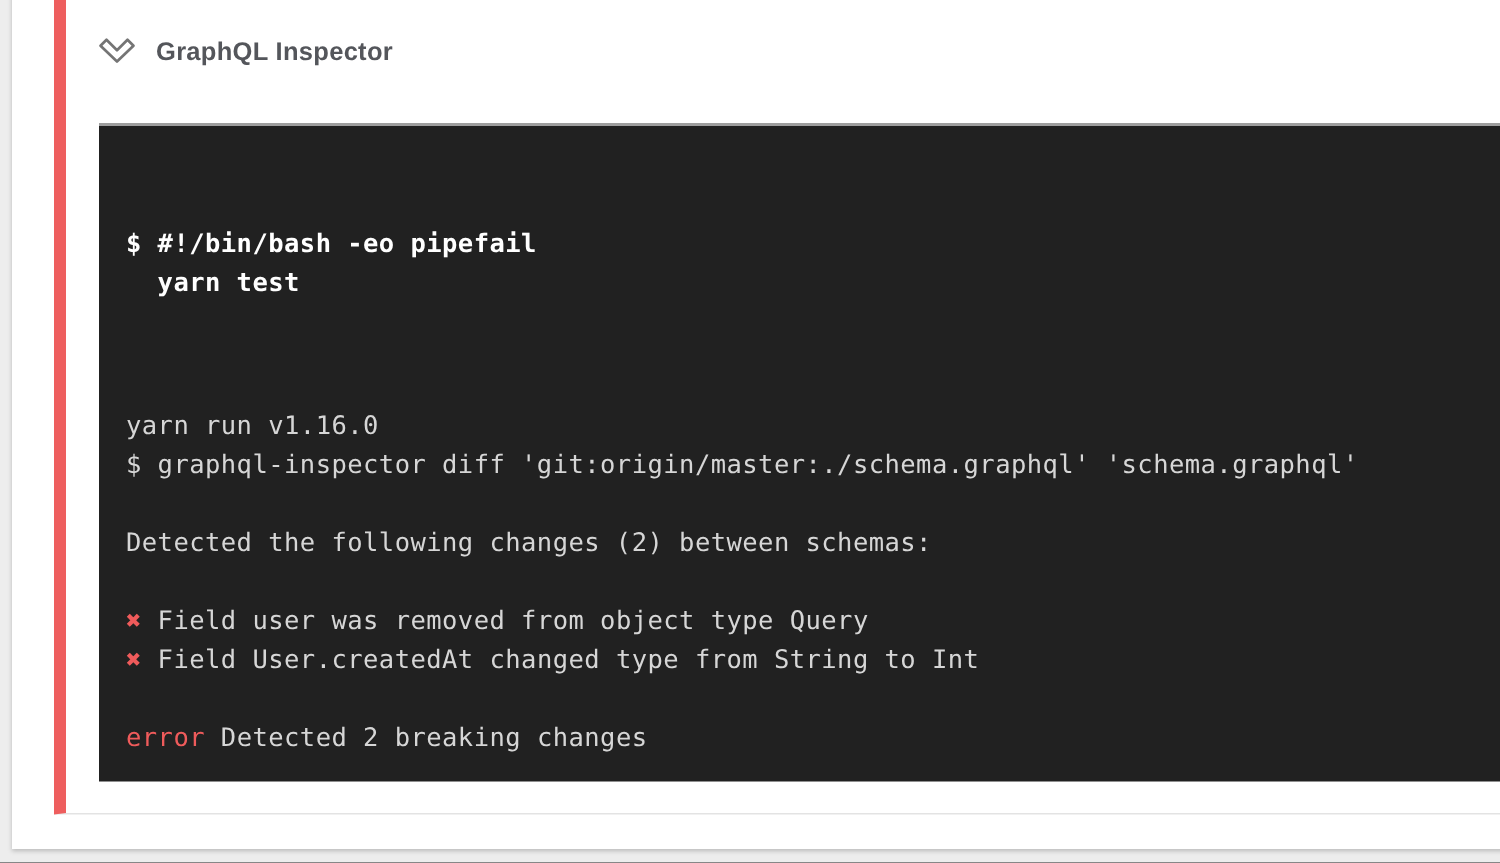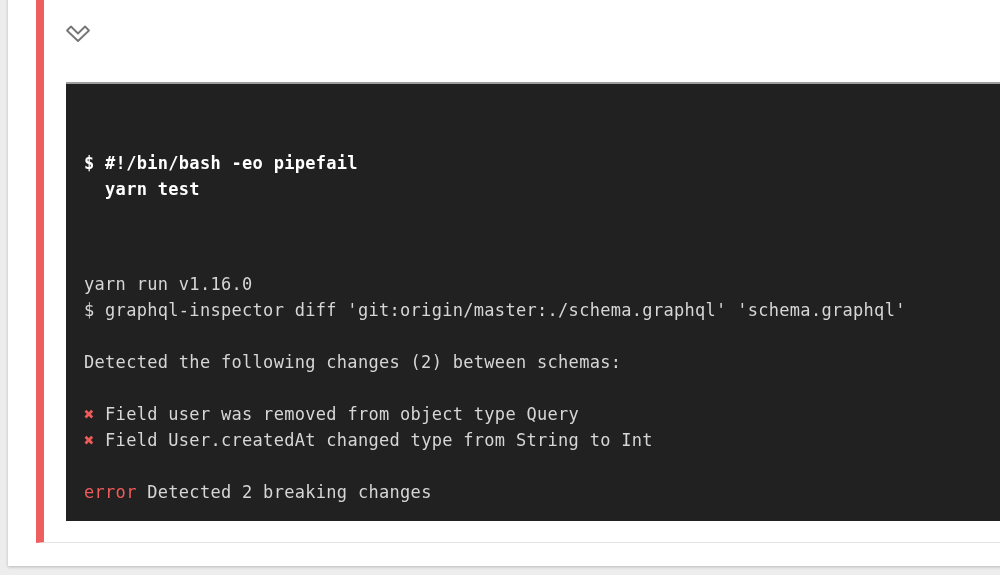--- a/index.html
+++ b/index.html
@@ -59,20 +59,21 @@
 </style>
 </head>
 <body>
 
 <div class="card">
   <div class="step">
     <div class="step-header">
       <svg class="collapse-icon" width="26" height="22" viewBox="0 0 26 22">
         <path d="M2 6.5 L13 17 L24 6.5 L20 2.5 L13 9.5 L6 2.5 Z" fill="none" stroke="#757575" stroke-width="1.8" stroke-linejoin="round"></path>
       </svg>
+      <span class="step-title">GraphQL Inspector</span>
     </div>
 
     <div class="terminal">
       <div class="term-command" id="term-command"><div class="term-line">$ #!/bin/bash -eo pipefail</div><div class="term-line">  yarn test</div></div>
       <div class="term-output" id="term-output"><div class="term-line"><span class="seg-plain">yarn run v1.16.0</span></div><div class="term-line"><span class="seg-plain">$ graphql-inspector diff 'git:origin/master:./schema.graphql' 'schema.graphql'</span></div><div class="term-line">&nbsp;</div><div class="term-line"><span class="seg-plain">Detected the following changes (2) between schemas:</span></div><div class="term-line">&nbsp;</div><div class="term-line"><span class="seg-red">✖</span><span class="seg-plain"> Field user was removed from object type Query</span></div><div class="term-line"><span class="seg-red">✖</span><span class="seg-plain"> Field User.createdAt changed type from String to Int</span></div><div class="term-line">&nbsp;</div><div class="term-line"><span class="seg-red">error</span><span class="seg-plain"> Detected 2 breaking changes</span></div><div class="term-line">&nbsp;</div></div>
     </div>
   </div>
 </div>
 
 </body></html>

